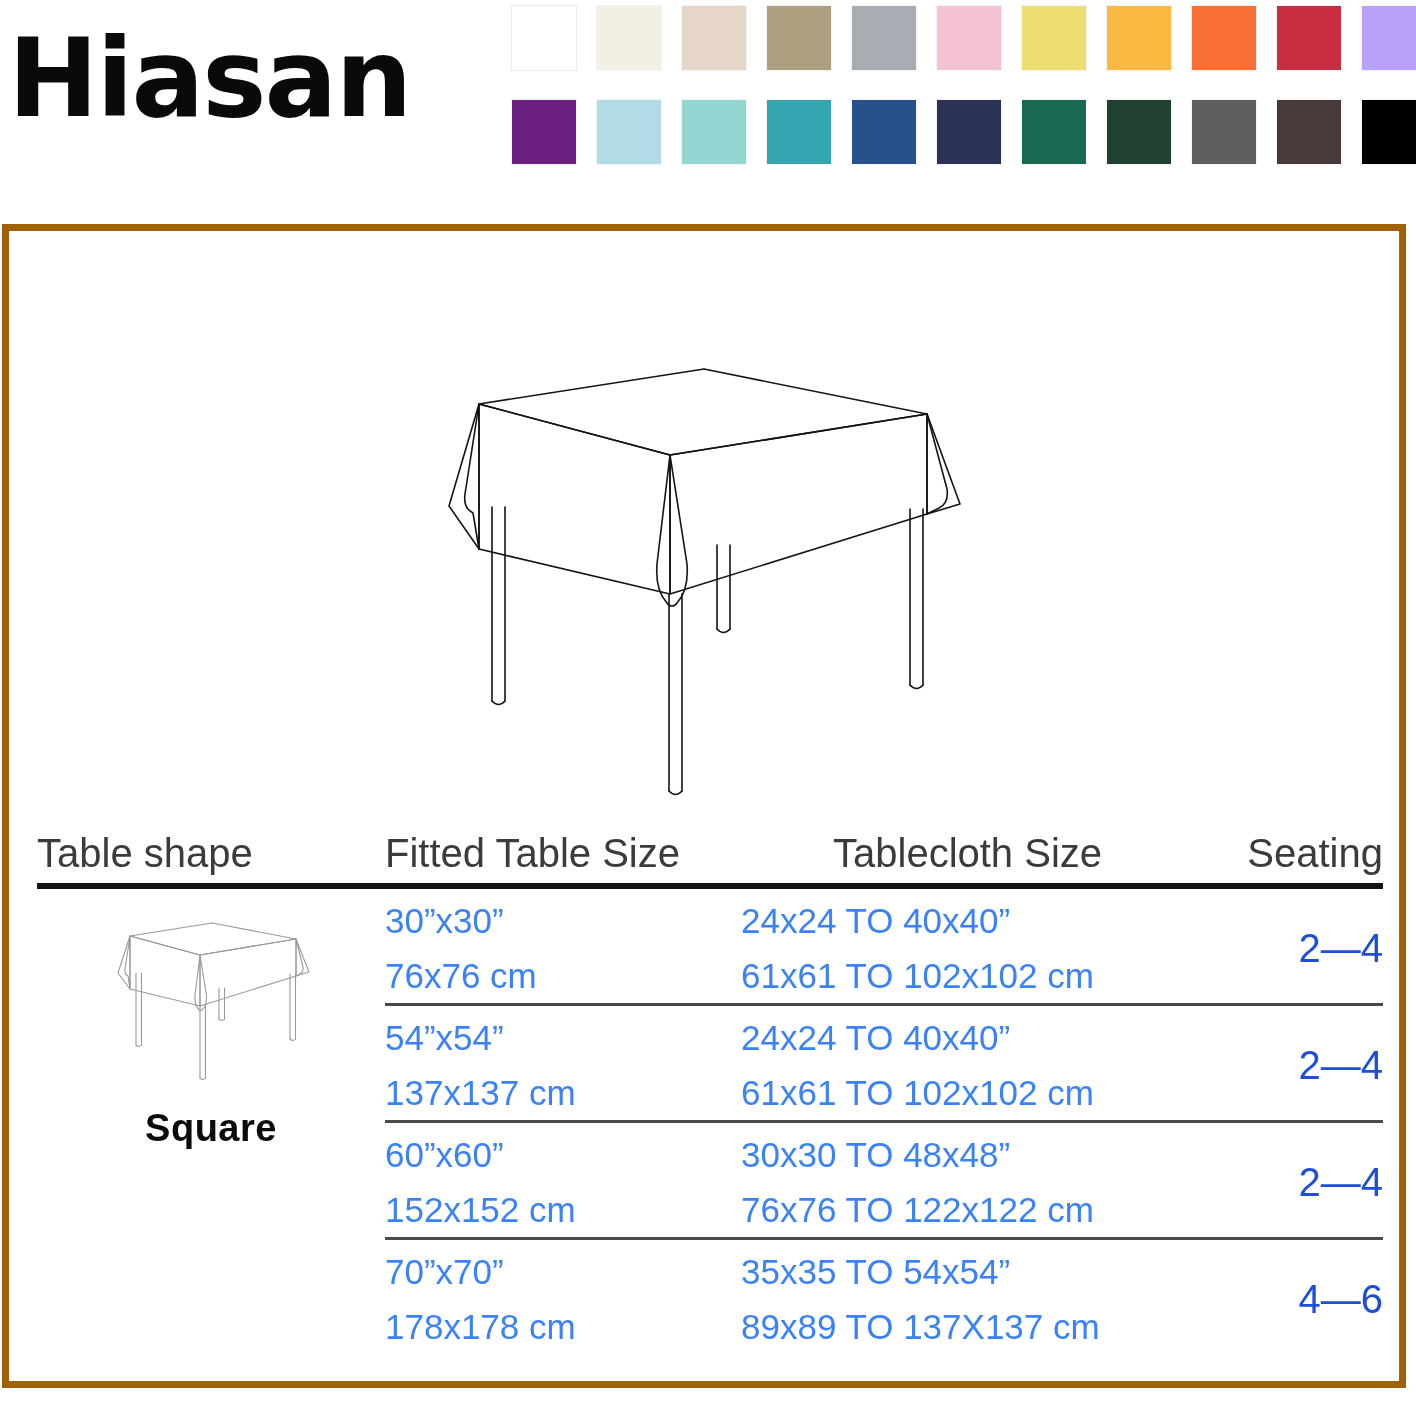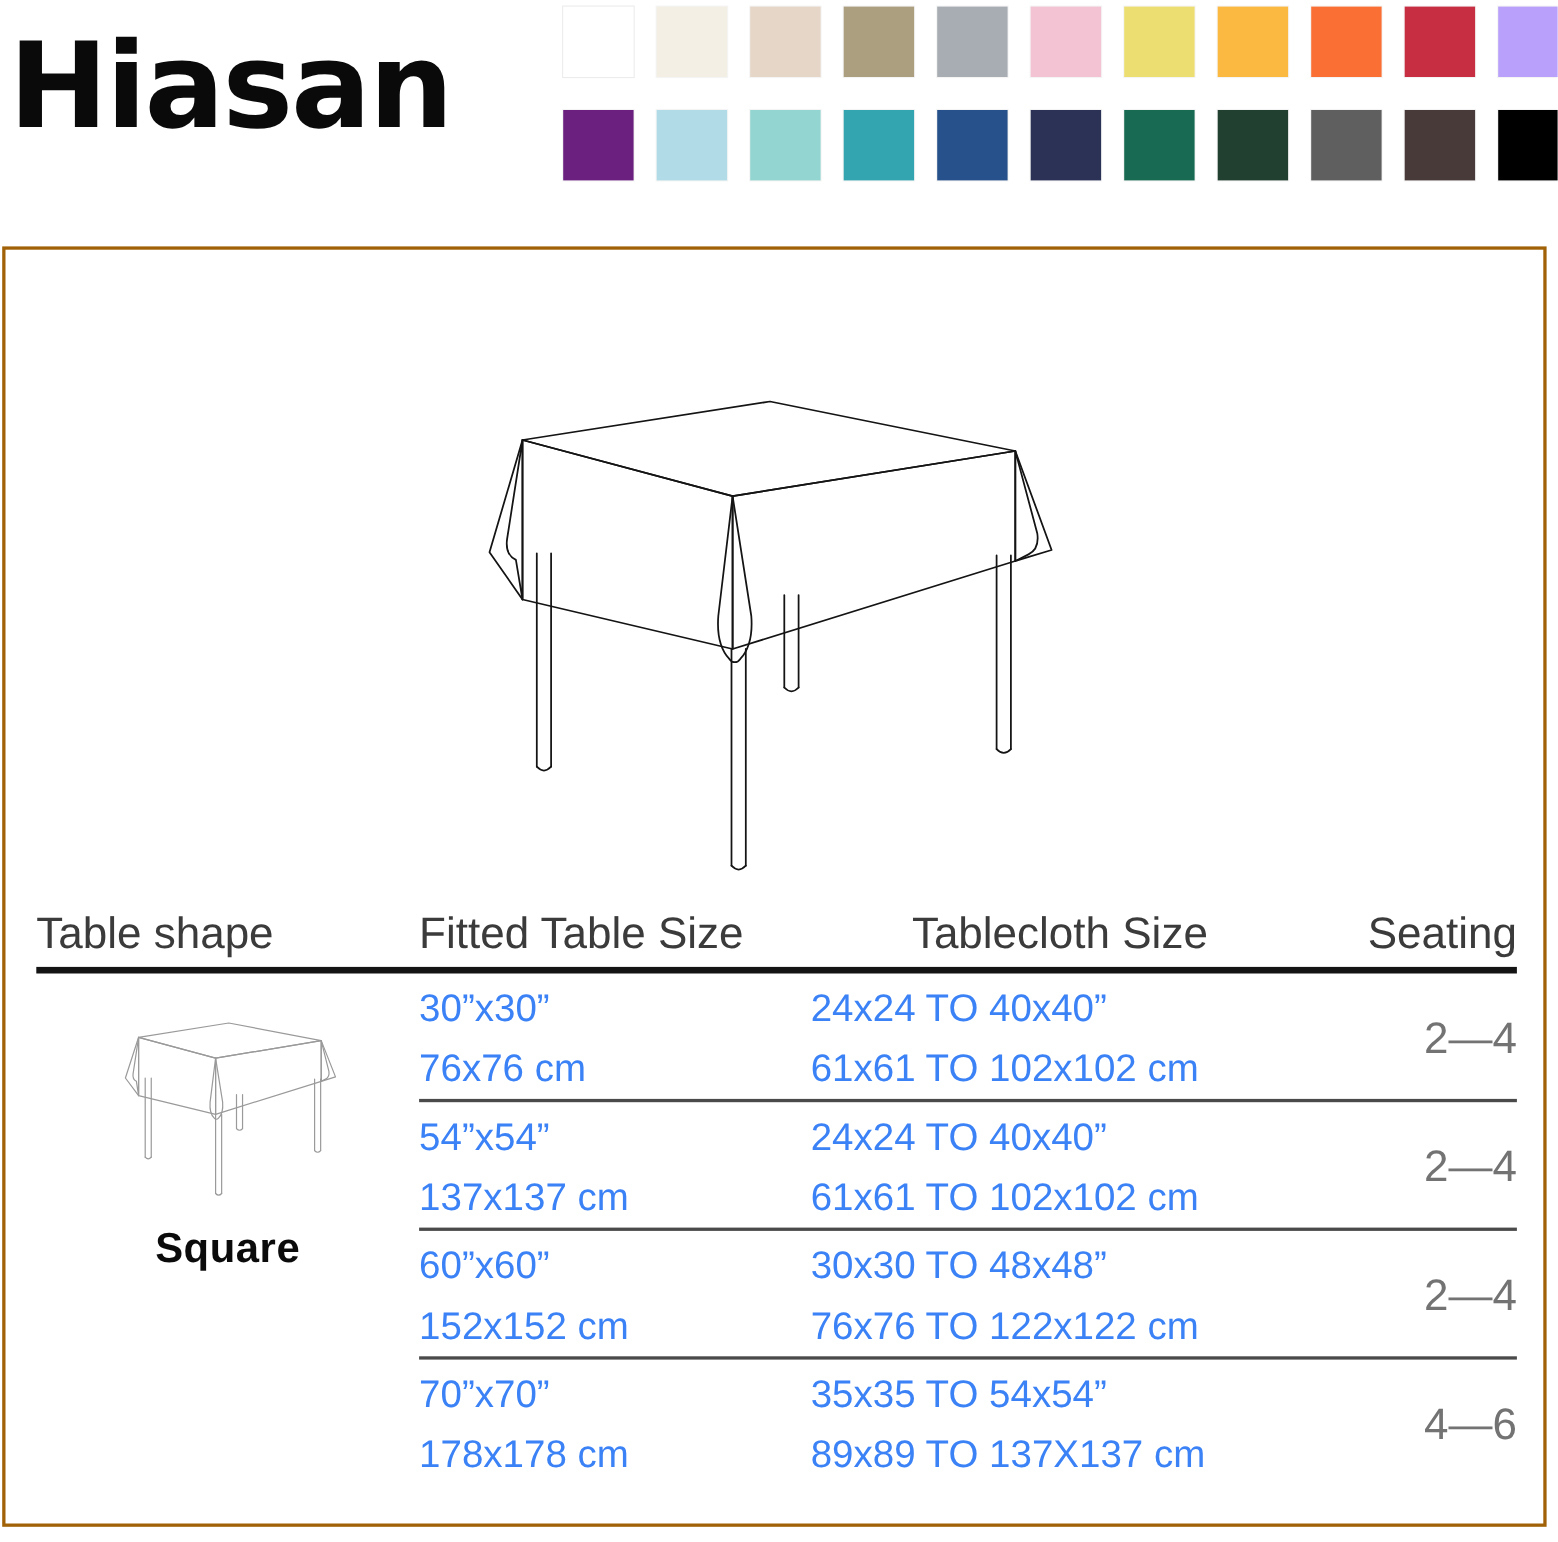--- a/index.html
+++ b/index.html
@@ -43,21 +43,21 @@
     width:64px;height:64px;
     flex:0 0 64px;
     box-shadow:0 0 0 1px rgba(0,0,0,0.045);
   }
 
   
   #size-chart-panel{
     position:absolute;
     left:2px; top:224px;
     width:1404px; height:1164px;
-    border:3px solid #a16207;
+    border:7px solid #a16207;
     box-sizing:border-box;
     background:#ffffff;
   }
 
   
   #hero-table-illustration{
     position:absolute;
     left:418px; top:118px;
     width:550px; height:460px;
   }
@@ -100,21 +100,21 @@
 
   
   .shape-cell{
     width:348px;
     flex:0 0 348px;
     position:relative;
     display:flex;
     flex-direction:column;
     align-items:center;
     justify-content:flex-start;
-    padding-top:37px;
+    padding-top:26px;
   }
   .shape-cell .mini-illus{ width:210px;height:170px; }
   .shape-cell .mini-illus svg{display:block;width:100%;height:100%;}
   .shape-cell .shape-label{
     margin-top:22px;
     font-size:38px;
     font-weight:700;
     color:#0b0b0b;
     letter-spacing:0.5px;
   }
@@ -135,21 +135,21 @@
   }
   .m-line{
     font-size:35px;
     color:#3b82f6;
     line-height:1;
     white-space:nowrap;
   }
   .m-line + .m-line{ margin-top:20px; }
   .seat-text{
     font-size:40px;
-    color:#737373;
+    color:#1d4ed8;
     line-height:1;
     white-space:nowrap;
   }
 </style>
 </head>
 <body>
 
 <div id="brand-logo">
   <span class="wordmark">Hiasan</span>
 </div>

